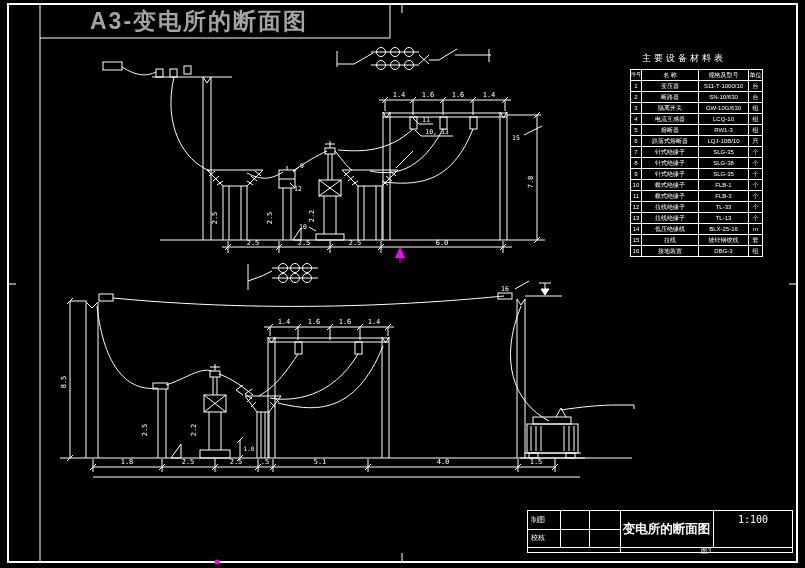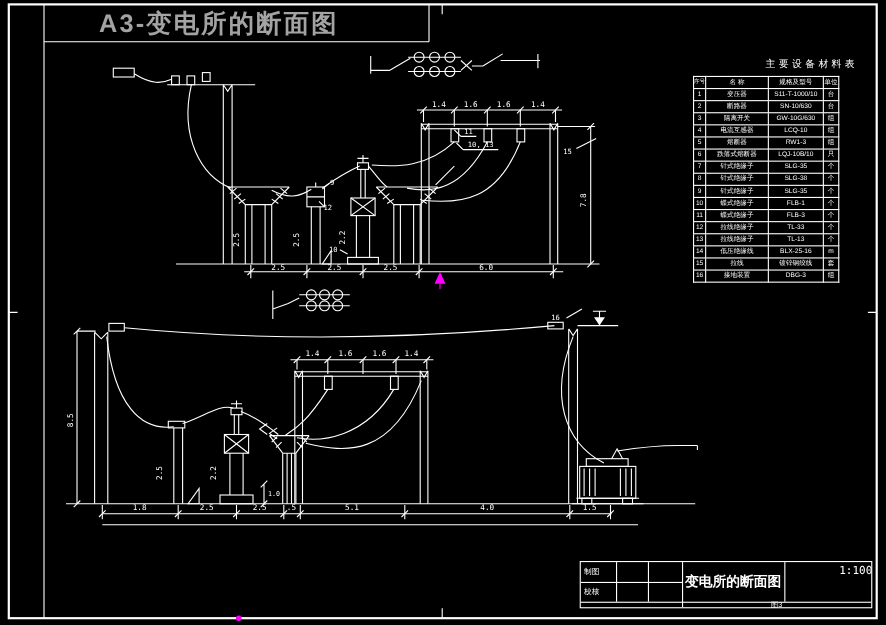--- a/index.html
+++ b/index.html
@@ -3,21 +3,21 @@
 <meta charset="utf-8">
 <style>
   html,body{margin:0;padding:0;background:#000;}
   .canvas{position:relative;width:805px;height:568px;background:#000;overflow:hidden;
           font-family:"Liberation Sans", sans-serif;}
   svg{position:absolute;left:0;top:0;}
   .a3-title{position:absolute;left:46px;top:6px;color:#a3a3a3;font-size:23px;font-weight:bold;
             letter-spacing:2px;white-space:nowrap;margin-left:44px;}
   .watermark{position:absolute;left:322px;top:262px;color:#ffffff;font-size:27px;
              letter-spacing:17px;white-space:nowrap;}
-  .tbl-title{position:absolute;left:644px;top:52px;width:136px;text-align:right;color:#fff;
+  .tbl-title{position:absolute;left:616px;top:52px;width:136px;text-align:center;color:#fff;
              font-size:9px;letter-spacing:3px;}
   table.eq{position:absolute;left:630px;top:69px;width:132px;border-collapse:collapse;
            table-layout:fixed;background:#000;}
   table.eq th,table.eq td{border:1px solid #fff;color:#fff;font-size:6px;line-height:1.05;
            height:10px;padding:0;overflow:hidden;text-align:center;font-weight:normal;}
   table.eq .c0{width:11px;} table.eq .c1{width:57px;} table.eq .c2{width:50px;} table.eq .c3{width:14px;}
   
   .tblock{position:absolute;left:527px;top:510px;width:266px;height:43px;border:1px solid #fff;
           box-sizing:border-box;color:#fff;}
   .tblock .vl{position:absolute;top:0;width:0;border-left:1px solid #fff;}
@@ -381,17 +381,17 @@
 <div class="tblock">
   <div class="vl" style="left:32px;height:36px"></div>
   <div class="vl" style="left:61px;height:36px"></div>
   <div class="vl" style="left:92px;height:41px"></div>
   <div class="vl" style="left:185px;height:36px"></div>
   <div class="hl" style="top:18px;width:92px"></div>
   <div class="hl" style="top:36px;width:264px"></div>
   <div class="cell" style="left:3px;top:4px;font-size:7px">制图</div>
   <div class="cell" style="left:3px;top:22px;font-size:7px">校核</div>
   <div class="cell" style="left:92px;top:0;width:93px;height:36px;line-height:36px;text-align:center;font-size:12.5px;font-weight:bold">变电所的断面图</div>
-  <div class="cell" style="left:185px;top:3px;width:80px;text-align:right;font-size:10px;font-family:'DejaVu Sans Mono',monospace">1:100</div>
+  <div class="cell" style="left:185px;top:3px;width:80px;text-align:center;font-size:10px;font-family:'DejaVu Sans Mono',monospace">1:100</div>
   <div class="cell" style="left:92px;top:36px;width:172px;height:7px;line-height:7px;text-align:center;font-size:6.5px">图3</div>
 </div>
 
 </div>
 
 </body></html>

